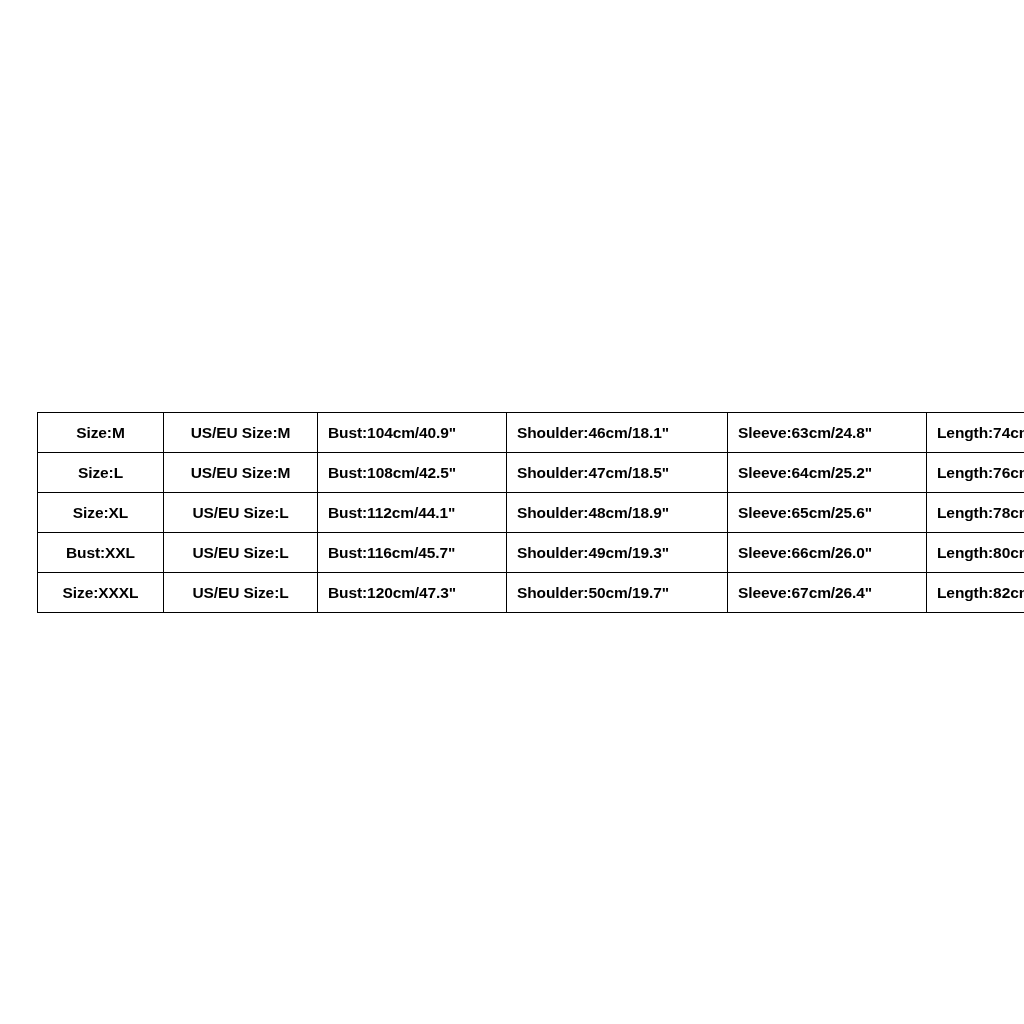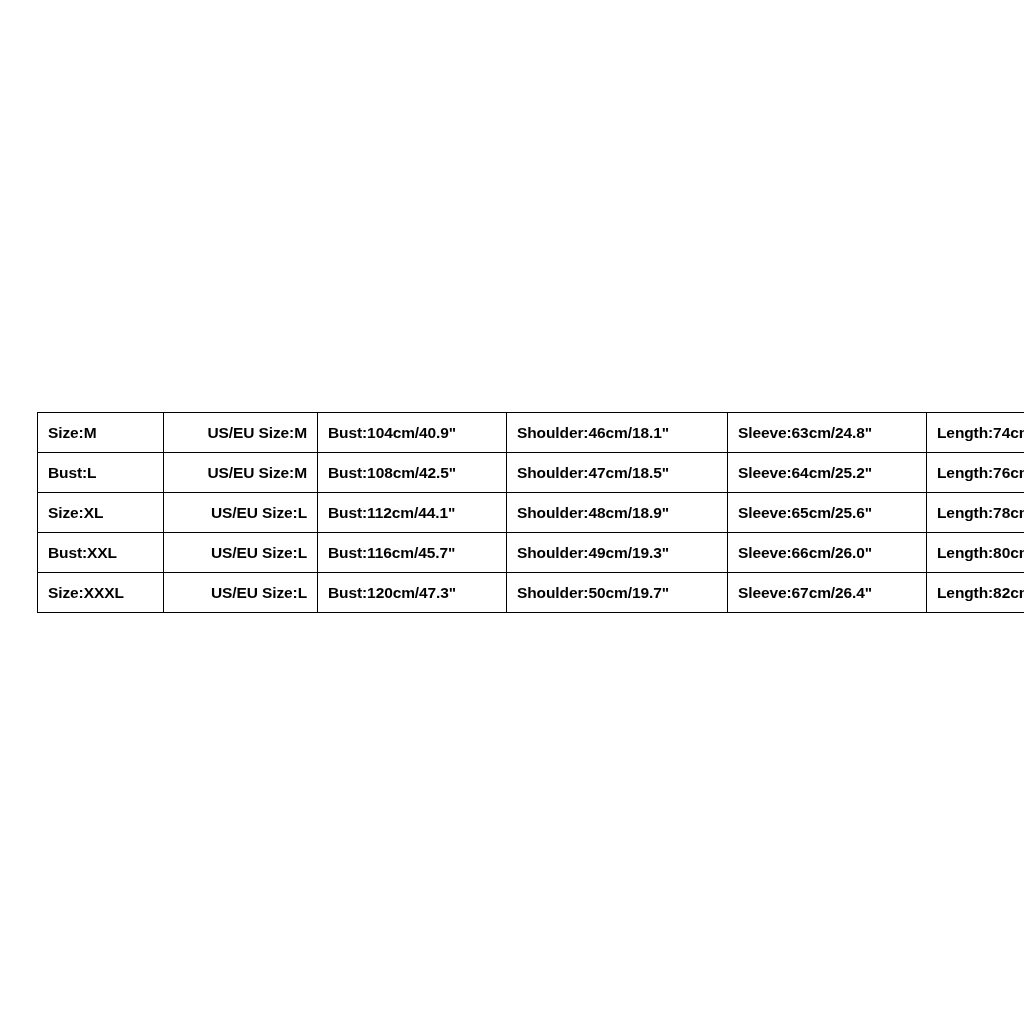--- a/index.html
+++ b/index.html
@@ -31,25 +31,25 @@
     height: 39px;
     padding: 0 10px;
     font-size: 15.5px;
     font-weight: bold;
     white-space: nowrap;
     color: #000000;
     letter-spacing: -0.1px;
   }
   td.col-size {
     width: 105px;
-    text-align: left;
+    text-align: center;
   }
   td.col-useu {
     width: 133px;
-    text-align: right;
+    text-align: center;
   }
   td.col-bust {
     width: 168px;
     text-align: left;
   }
   td.col-shoulder {
     width: 200px;
     text-align: left;
   }
   td.col-sleeve {
@@ -69,21 +69,21 @@
     <tbody>
       <tr>
         <td class="col-size">Size:M</td>
         <td class="col-useu">US/EU Size:M</td>
         <td class="col-bust">Bust:104cm/40.9"</td>
         <td class="col-shoulder">Shoulder:46cm/18.1"</td>
         <td class="col-sleeve">Sleeve:63cm/24.8"</td>
         <td class="col-length">Length:74cm/29.1"</td>
       </tr>
       <tr>
-        <td class="col-size">Bust:L</td>
+        <td class="col-size">Size:L</td>
         <td class="col-useu">US/EU Size:M</td>
         <td class="col-bust">Bust:108cm/42.5"</td>
         <td class="col-shoulder">Shoulder:47cm/18.5"</td>
         <td class="col-sleeve">Sleeve:64cm/25.2"</td>
         <td class="col-length">Length:76cm/29.9"</td>
       </tr>
       <tr>
         <td class="col-size">Size:XL</td>
         <td class="col-useu">US/EU Size:L</td>
         <td class="col-bust">Bust:112cm/44.1"</td>

